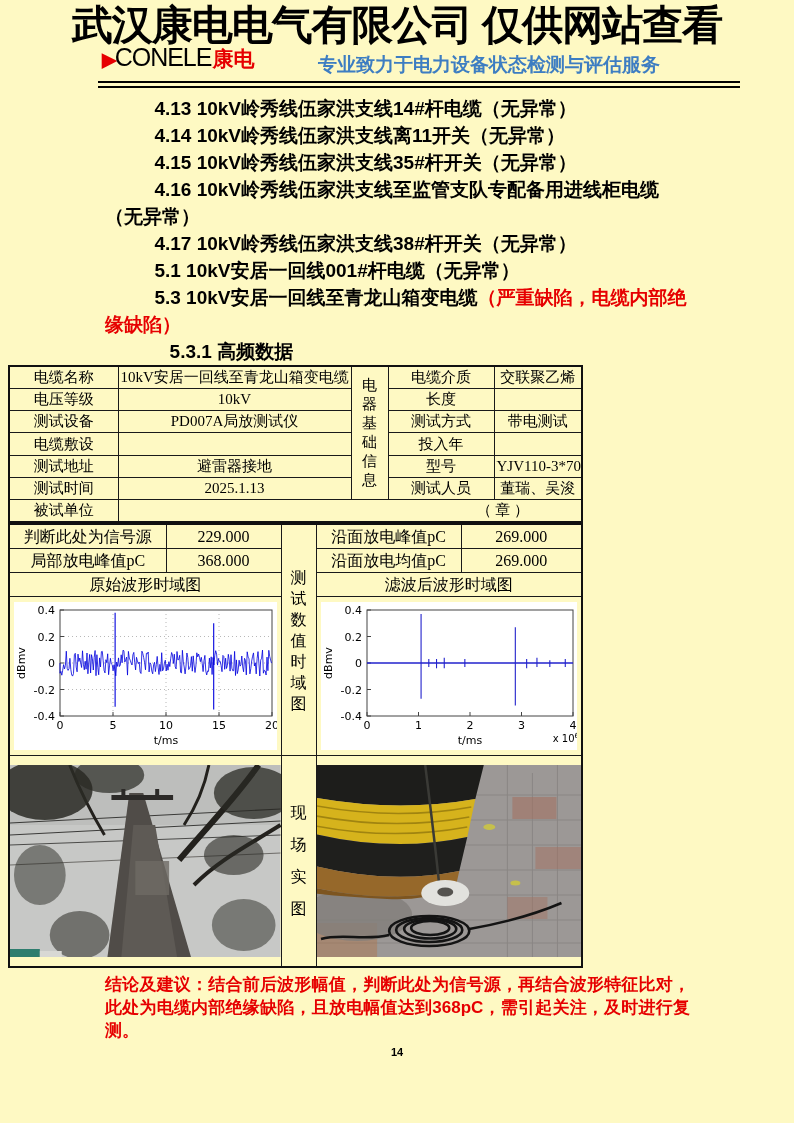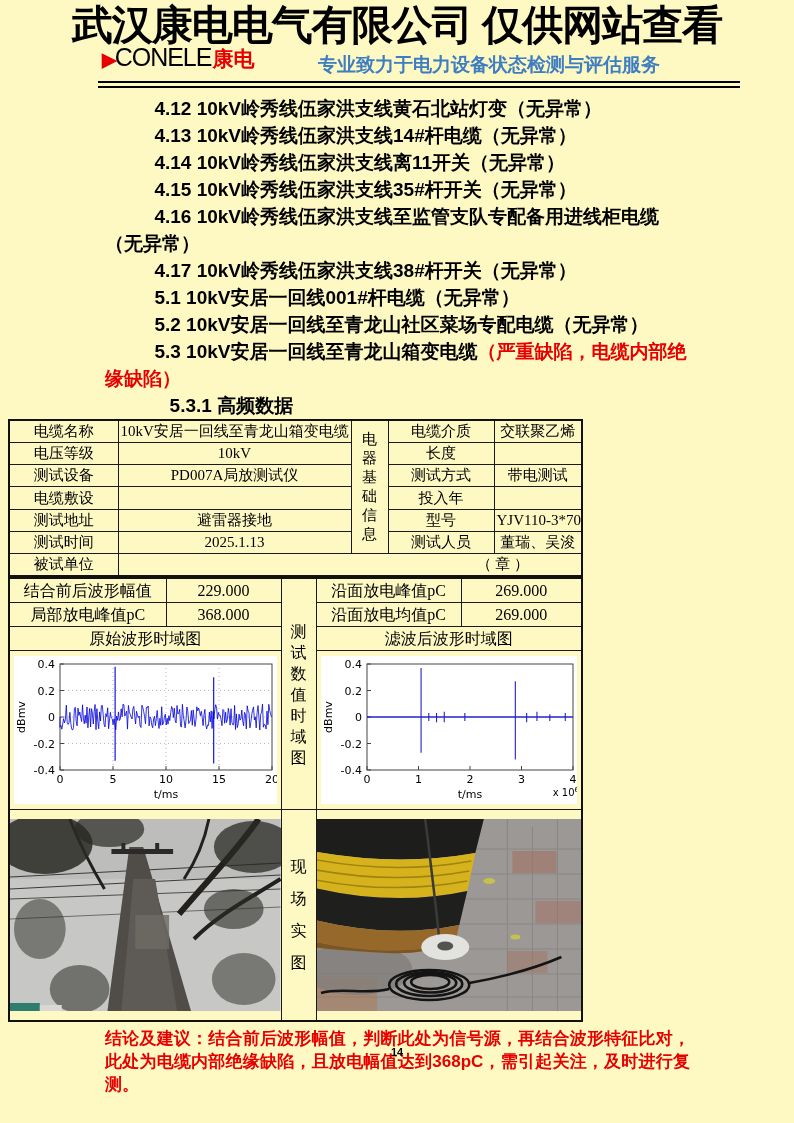--- a/index.html
+++ b/index.html
@@ -59,28 +59,26 @@
     <div class="logo">
       <span class="logo-arrow">▶</span>
       <span class="logo-main">CONELE</span>
       <span class="logo-cn">康电</span>
     </div>
     <div class="tagline">专业致力于电力设备状态检测与评估服务</div>
   </div>
   <div class="rule-double"></div>
 
   <div class="content">
-    <p class="item">4.12 10kV岭秀线伍家洪支线黄石北站灯变（无异常）</p>
     <p class="item">4.13 10kV岭秀线伍家洪支线14#杆电缆（无异常）</p>
     <p class="item">4.14 10kV岭秀线伍家洪支线离11开关（无异常）</p>
     <p class="item">4.15 10kV岭秀线伍家洪支线35#杆开关（无异常）</p>
     <p class="item">4.16 10kV岭秀线伍家洪支线至监管支队专配备用进线柜电缆（无异常）</p>
     <p class="item">4.17 10kV岭秀线伍家洪支线38#杆开关（无异常）</p>
     <p class="item">5.1 10kV安居一回线001#杆电缆（无异常）</p>
-    <p class="item">5.2 10kV安居一回线至青龙山社区菜场专配电缆（无异常）</p>
     <p class="item"><span>5.3 10kV安居一回线至青龙山箱变电缆</span><span class="red">（严重缺陷，电缆内部绝缘缺陷）</span></p>
     <p class="item h531">5.3.1 高频数据</p>
   </div>
 
   <table class="doc-table info-table">
     <colgroup>
         <col style="width:109px">
         <col style="width:233px">
         <col style="width:37px">
         <col style="width:106px">
@@ -134,21 +132,21 @@
   <table class="doc-table pd-table">
     <colgroup>
         <col style="width:157px">
         <col style="width:115px">
         <col style="width:35px">
         <col style="width:145px">
         <col style="width:121px">
       </colgroup>
     <tbody>
         <tr class="r-val">
-      <td>结合前后波形幅值</td>
+      <td>判断此处为信号源</td>
       <td>229.000</td>
       <td rowspan="4" class="vcell vc-pd">测试数值时域图</td>
       <td>沿面放电峰值pC</td>
       <td>269.000</td>
     </tr>
     <tr class="r-val">
       <td>局部放电峰值pC</td>
       <td>368.000</td>
       <td>沿面放电均值pC</td>
       <td>269.000</td>

